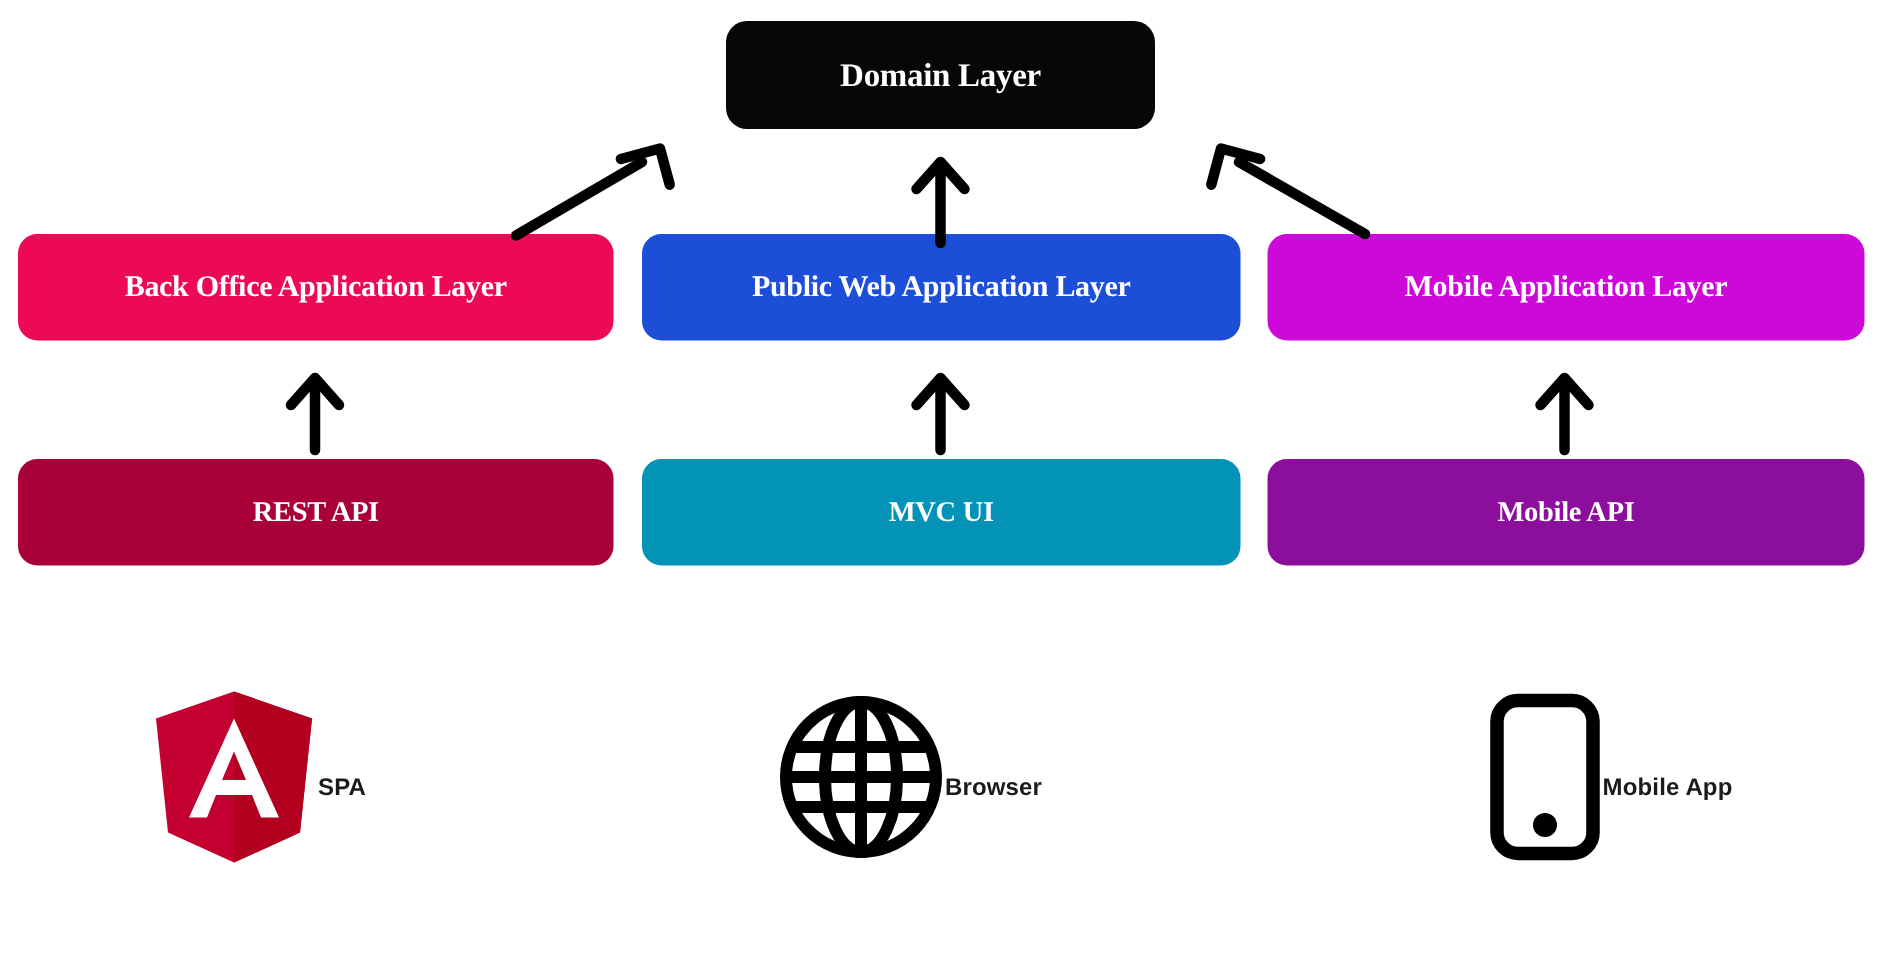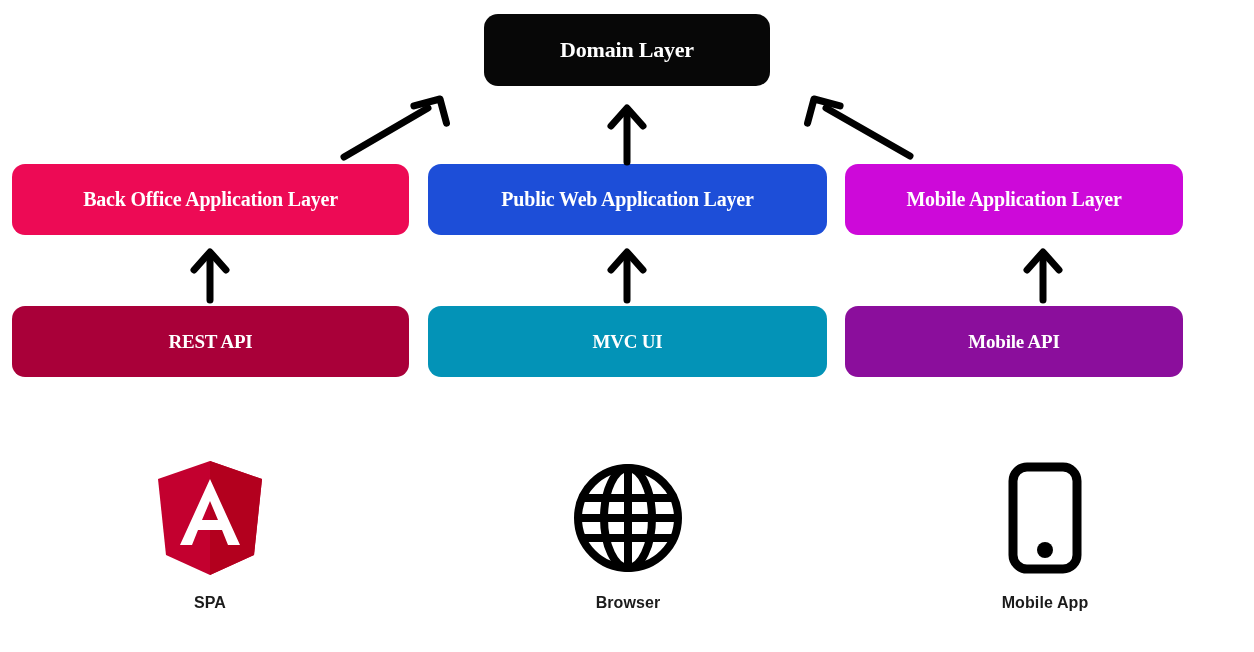--- a/index.html
+++ b/index.html
@@ -39,26 +39,26 @@
   .box-domain {
     left: 484px;
     top: 14px;
     width: 286px;
     height: 72px;
     background: #070707;
     font-size: 22px;
     border-radius: 14px;
   }
 
-  .row-app { top: 164px; height: 71px; font-size: 20px; }
+  .row-app { top: 156px; height: 71px; font-size: 20px; }
   .row-api { top: 306px; height: 71px; font-size: 19px; text-align: center; }
 
   .col-left   { left: 12px;  width: 397px; }
   .col-center { left: 428px; width: 399px; }
-  .col-right  { left: 845px; width: 338px; }
+  .col-right  { left: 845px; width: 398px; }
 
   .c-backoffice { background: #ED0A55; }
   .c-publicweb  { background: #1d4ed8; }
   .c-mobileapp  { background: #CD09D9; }
   .c-restapi    { background: #A90039; }
   .c-mvcui      { background: #0393B7; }
   .c-mobileapi  { background: #8B0E9C; }
 
   
   #arrows {
@@ -68,21 +68,21 @@
     width: 1254px;
     height: 652px;
     pointer-events: none;
   }
 
   
   .client {
     position: absolute;
     width: 220px;
     display: flex;
-    flex-direction: column;
+    flex-direction: row;
     align-items: center;
   }
   .client-icon {
     height: 120px;
     display: flex;
     align-items: center;
     justify-content: center;
   }
   .client-label {
     margin-top: 16px;

